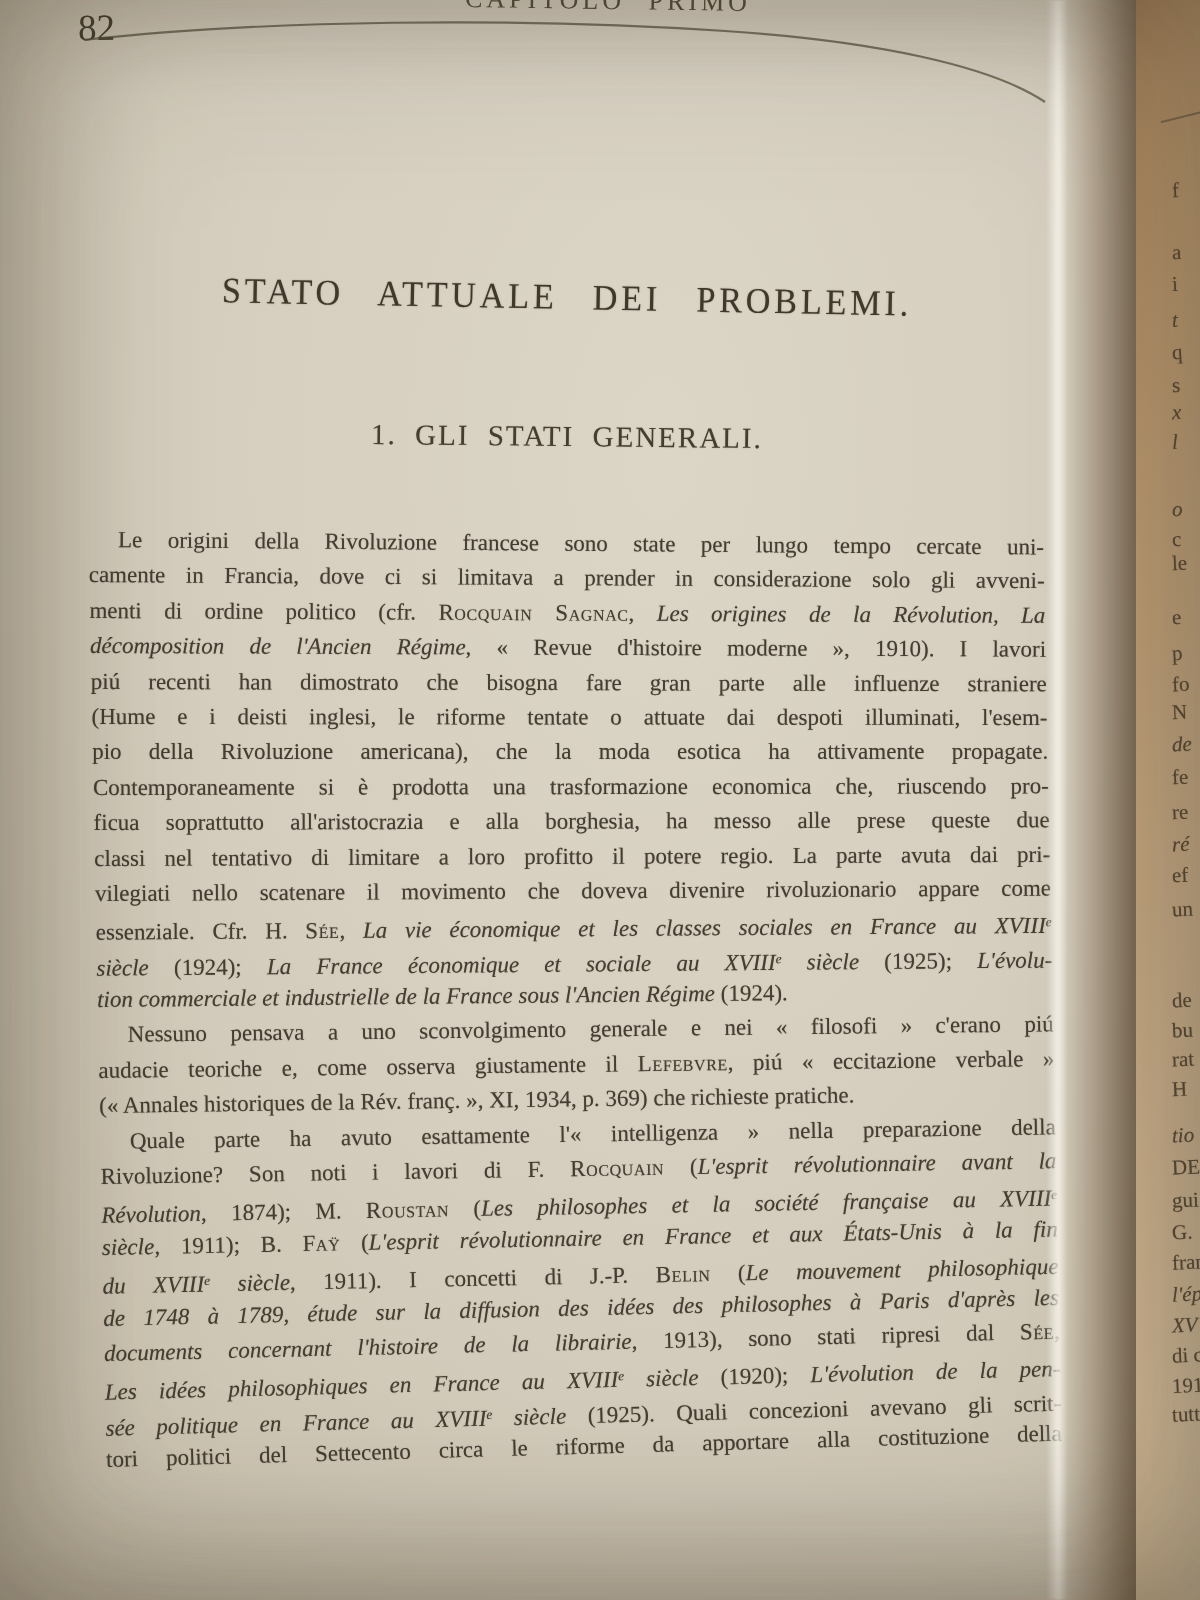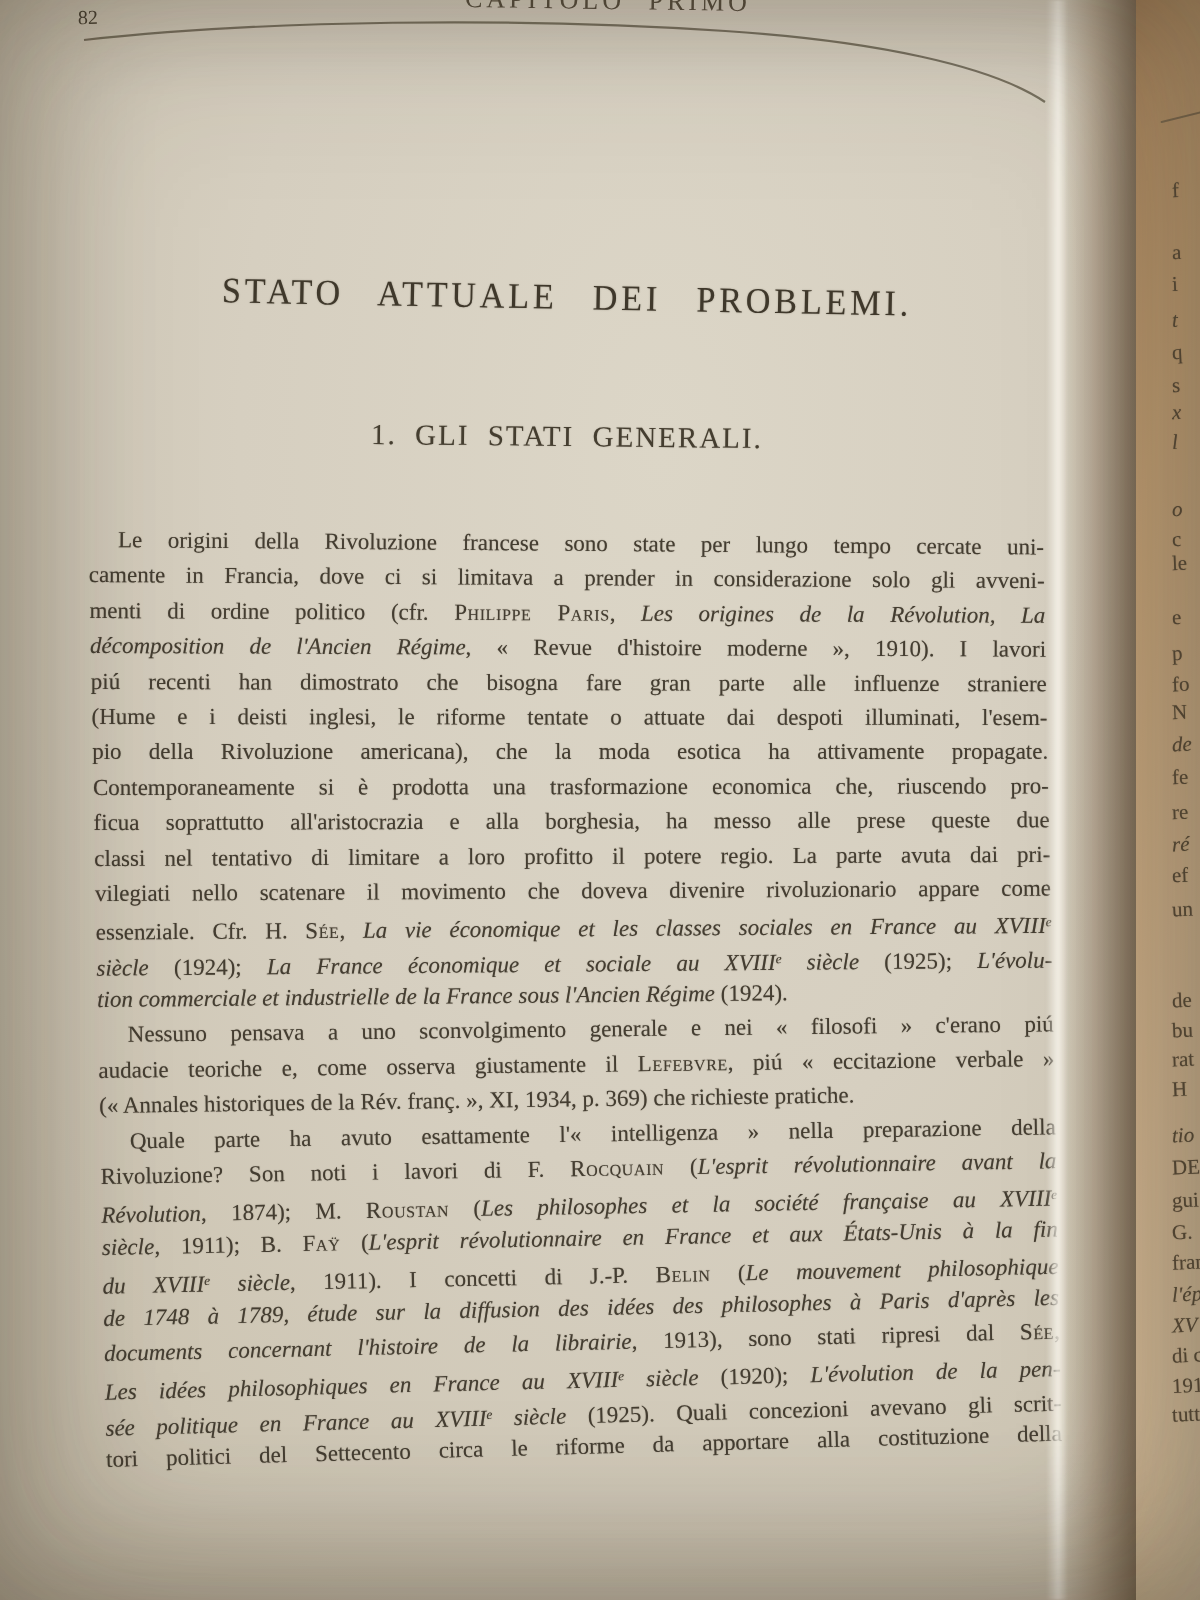--- a/index.html
+++ b/index.html
@@ -4,21 +4,21 @@
 <style>
   html,body{margin:0;padding:0;width:1200px;height:1600px;overflow:hidden;
     font-family:"Liberation Serif","DejaVu Serif",serif;}
   .photo{position:relative;width:1200px;height:1600px;
     background:radial-gradient(ellipse at 55% 28%, #dcd6c7 0%, #d6cfc0 45%, #cdc5b3 78%, #c2b9a6 100%);}
   .soft{position:absolute;inset:0;filter:blur(0.5px);}
   .ink{color:#433c30;}
   
   .running-header{position:absolute;left:465px;top:-14px;font-size:26px;letter-spacing:4px;
     word-spacing:13px;color:#554d3e;transform:rotate(0.8deg);}
-  .page-number{position:absolute;left:78px;top:6px;font-size:20px;color:#453e31;transform:rotate(-1deg);}
+  .page-number{position:absolute;left:78px;top:6px;font-size:37px;color:#453e31;transform:rotate(-1deg);}
   .header-rule{position:absolute;left:82px;top:16px;width:965px;height:110px;}
   
   .title{position:absolute;left:88px;top:276px;width:958px;text-align:center;font-size:36px;
     letter-spacing:4px;word-spacing:24px;color:#3f382b;transform:rotate(1.1deg) scaleX(.95);
     text-shadow:0 0 1.5px rgba(63,56,43,.45);}
   .section-heading{position:absolute;left:88px;top:420px;width:958px;text-align:center;font-size:29px;
     letter-spacing:2px;word-spacing:9px;color:#453e30;transform:rotate(0.6deg);
     text-shadow:0 0 1.2px rgba(63,56,43,.4);}
   
   .body-text{position:absolute;left:88px;top:522px;width:956px;font-size:23px;color:#443d31;
@@ -61,21 +61,21 @@
     <svg class="header-rule" viewBox="0 0 960 110" preserveAspectRatio="none">
       <path d="M 2 24 C 180 4, 430 1, 640 15 C 790 25, 905 50, 958 86" fill="none" stroke="#57503f" stroke-width="2.2" stroke-opacity="0.75"></path>
     </svg>
 
     <div class="title">STATO ATTUALE DEI PROBLEMI.</div>
     <div class="section-heading">1. GLI STATI GENERALI.</div>
 
     <div class="body-text">
         <div class="line indent" style="transform: translateX(0px) rotate(0.45deg);"><span class="s-r">Le origini della Rivoluzione francese sono state per lungo tempo cercate uni-</span></div>
         <div class="line" style="transform: translateX(0.7px) rotate(0.37deg);"><span class="s-r">camente in Francia, dove ci si limitava a prender in considerazione solo gli avveni-</span></div>
-        <div class="line" style="transform: translateX(1.4px) rotate(0.29deg);"><span class="s-r">menti di ordine politico (cfr. </span><span class="s-sc">Philippe Paris</span><span class="s-r">, </span><span class="s-i">Les origines de la Révolution, La</span></div>
+        <div class="line" style="transform: translateX(1.4px) rotate(0.29deg);"><span class="s-r">menti di ordine politico (cfr. </span><span class="s-sc">Rocquain Sagnac</span><span class="s-r">, </span><span class="s-i">Les origines de la Révolution, La</span></div>
         <div class="line" style="transform: translateX(2.1px) rotate(0.22deg);"><span class="s-i">décomposition de l'Ancien Régime</span><span class="s-r">, « Revue d'histoire moderne », 1910). I lavori</span></div>
         <div class="line" style="transform: translateX(2.8px) rotate(0.14deg);"><span class="s-r">piú recenti han dimostrato che bisogna fare gran parte alle influenze straniere</span></div>
         <div class="line" style="transform: translateX(3.5px) rotate(0.06deg);"><span class="s-r">(Hume e i deisti inglesi, le riforme tentate o attuate dai despoti illuminati, l'esem-</span></div>
         <div class="line" style="transform: translateX(4.2px) rotate(-0.02deg);"><span class="s-r">pio della Rivoluzione americana), che la moda esotica ha attivamente propagate.</span></div>
         <div class="line" style="transform: translateX(4.9px) rotate(-0.1deg);"><span class="s-r">Contemporaneamente si è prodotta una trasformazione economica che, riuscendo pro-</span></div>
         <div class="line" style="transform: translateX(5.6px) rotate(-0.17deg);"><span class="s-r">ficua soprattutto all'aristocrazia e alla borghesia, ha messo alle prese queste due</span></div>
         <div class="line" style="transform: translateX(6.3px) rotate(-0.25deg);"><span class="s-r">classi nel tentativo di limitare a loro profitto il potere regio. La parte avuta dai pri-</span></div>
         <div class="line" style="transform: translateX(7px) rotate(-0.33deg);"><span class="s-r">vilegiati nello scatenare il movimento che doveva divenire rivoluzionario appare come</span></div>
         <div class="line" style="transform: translateX(7.7px) rotate(-0.41deg);"><span class="s-r">essenziale. Cfr. H. </span><span class="s-sc">Sée</span><span class="s-r">, </span><span class="s-i">La vie économique et les classes sociales en France au XVIII</span><span class="s-sup">e</span></div>
         <div class="line" style="transform: translateX(8.4px) rotate(-0.49deg);"><span class="s-i">siècle</span><span class="s-r"> (1924); </span><span class="s-i">La France économique et sociale au XVIII</span><span class="s-sup">e</span><span class="s-i"> siècle</span><span class="s-r"> (1925); </span><span class="s-i">L'évolu-</span></div>

